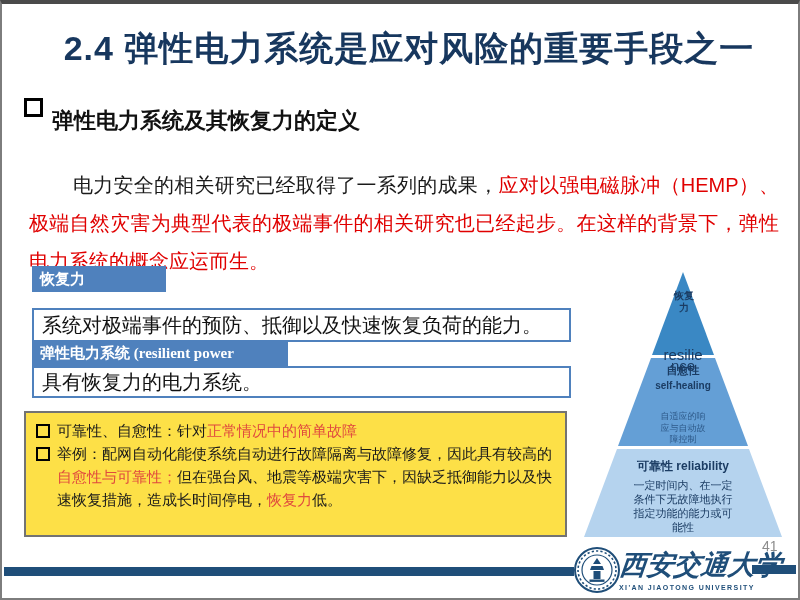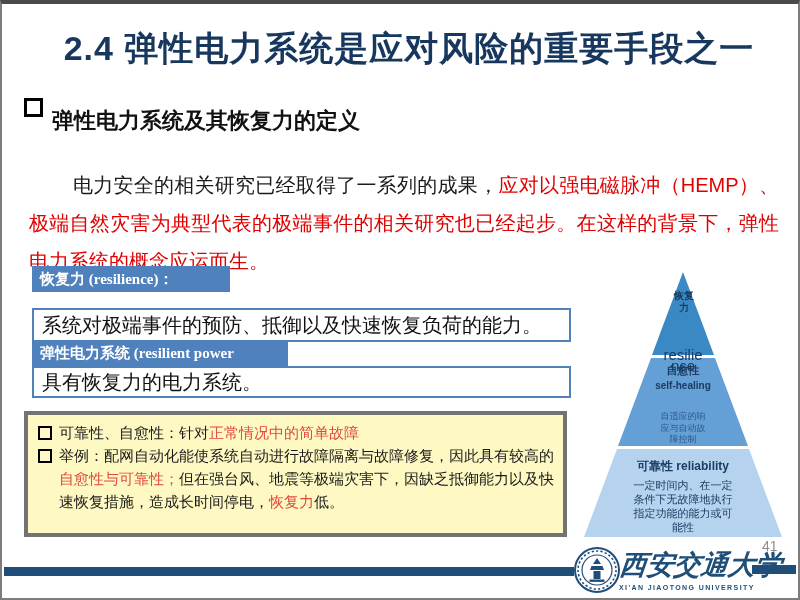--- a/index.html
+++ b/index.html
@@ -28,27 +28,27 @@
   .defhdr{
     position:absolute;left:30px;height:26px;line-height:26px;background:#4f81bd;
     color:#ffffff;font-size:15px;font-weight:bold;padding-left:8px;box-sizing:border-box;
   }
   .defhdr .en{font-family:"Liberation Serif","DejaVu Serif",serif;}
   .defbody{
     position:absolute;left:30px;width:539px;background:#fff;border:2px solid #4f81bd;
     box-sizing:border-box;font-size:20px;color:#111;padding-left:8px;
     display:flex;align-items:center;
   }
-  #def1h{top:262px;width:198px;}
+  #def1h{top:262px;width:134px;}
   #def1b{top:304px;height:34px;}
   #def2h{top:336px;width:256px;}
   #def2b{top:362px;height:32px;}
   .notes{
     position:absolute;top:407px;left:22px;width:543px;height:126px;box-sizing:border-box;
-    border:4px solid #737373;background:#fef9c3;padding:6px 9px 0 9px;overflow:hidden;
+    border:2px solid #737373;background:#fde047;padding:6px 9px 0 9px;overflow:hidden;
   }
   .note-item{display:flex;align-items:flex-start;}
   .note-item .nb{
     width:10px;height:10px;border:2.5px solid #000;margin:5px 7px 0 1px;flex:none;
   }
   .note-item .nt{margin:0;font-size:15px;line-height:23px;color:#1a1a1a;}
   .pyramid{position:absolute;left:573px;top:262px;width:225px;height:285px;}
   .pyramid svg{position:absolute;left:0;top:0;}
   .ptxt{position:absolute;text-align:center;color:#1b3c63;}
   .t1cn{top:24px;left:97px;width:24px;font-size:10px;font-weight:bold;line-height:12px;}

